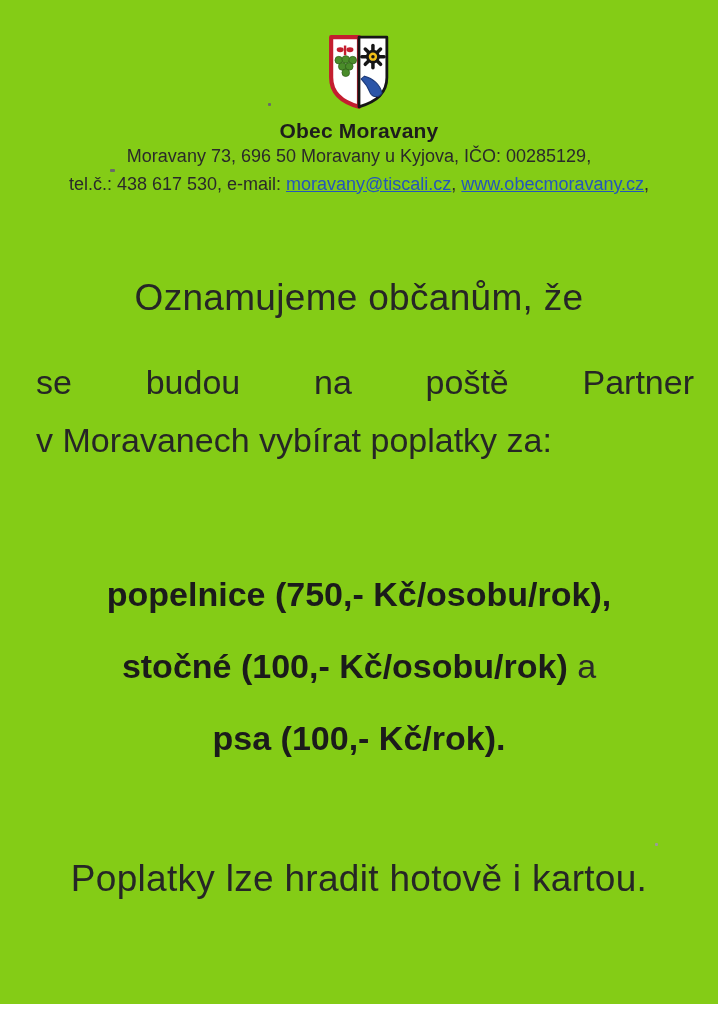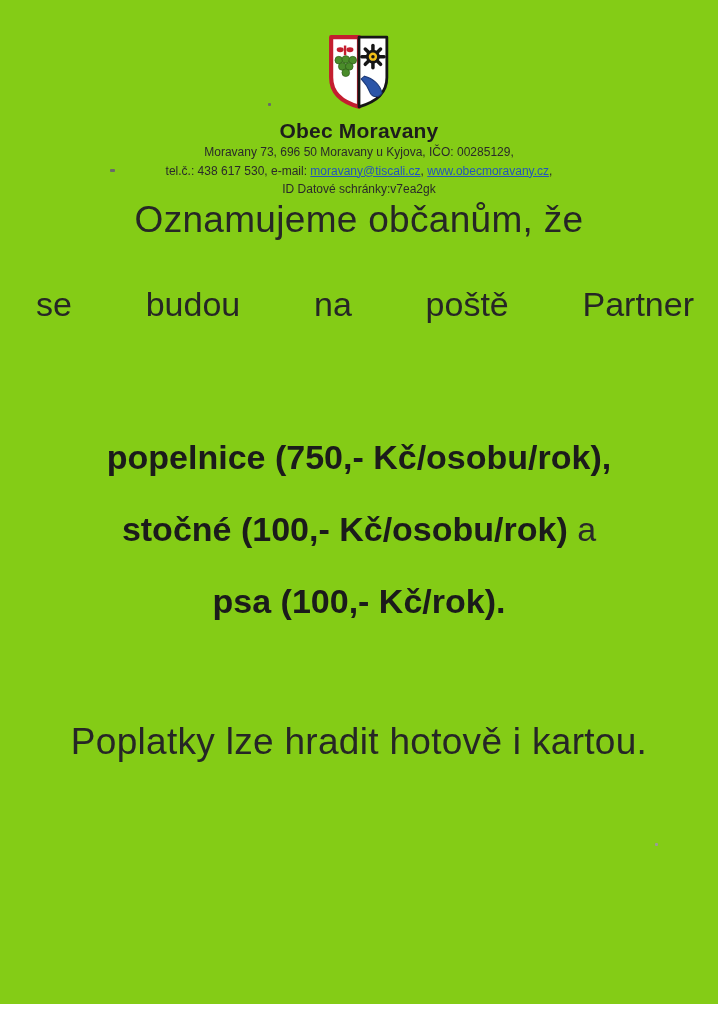--- a/index.html
+++ b/index.html
@@ -25,32 +25,33 @@
   .org-name {
     text-align: center;
     font-size: 21px;
     font-weight: 700;
     color: #1d1d1d;
     margin-top: 6px;
     letter-spacing: .2px;
   }
   .addr {
     text-align: center;
-    font-size: 12px;
+    font-size: 18px;
     color: #2a2a2a;
     line-height: 1.55;
   }
   .addr a {
     color: #2456bb;
     text-decoration: underline;
     cursor: pointer;
   }
 
   
   .announce {
+    margin-top: 78px;
     text-align: center;
     font-size: 37px;
     font-weight: 400;
     color: #262626;
     letter-spacing: .3px;
   }
   .announce-date {
     margin-top: 14px;
     text-align: center;
     font-size: 37px;
@@ -133,27 +134,27 @@
   </div>
 
   <div class="org-name">Obec Moravany</div>
 
   <div class="addr">Moravany 73, 696 50 Moravany u Kyjova, IČO: 00285129,</div>
 
   <div class="addr">
     <span>tel.č.: 438 617 530, e-mail: </span><a href="#">moravany@tiscali.cz</a><span>, </span><a href="#">www.obecmoravany.cz</a><span>,</span>
   </div>
 
-  <div class="addr">ID Datové schránky:v7ea2gk</div>
 
   <div class="announce">Oznamujeme občanům, že</div>
 
 
   <div class="body-block">
     <div class="justify-line">se budou na poště Partner</div>
+    <div>v Moravanech vybírat poplatky za:</div>
   </div>
 
   <div class="fees">
     <div>popelnice (750,- Kč/osobu/rok),</div>
     <div>
       <span>stočné (100,- Kč/osobu/rok)</span><span class="normal"> a</span>
     </div>
     <div>psa (100,- Kč/rok).</div>
   </div>
 

